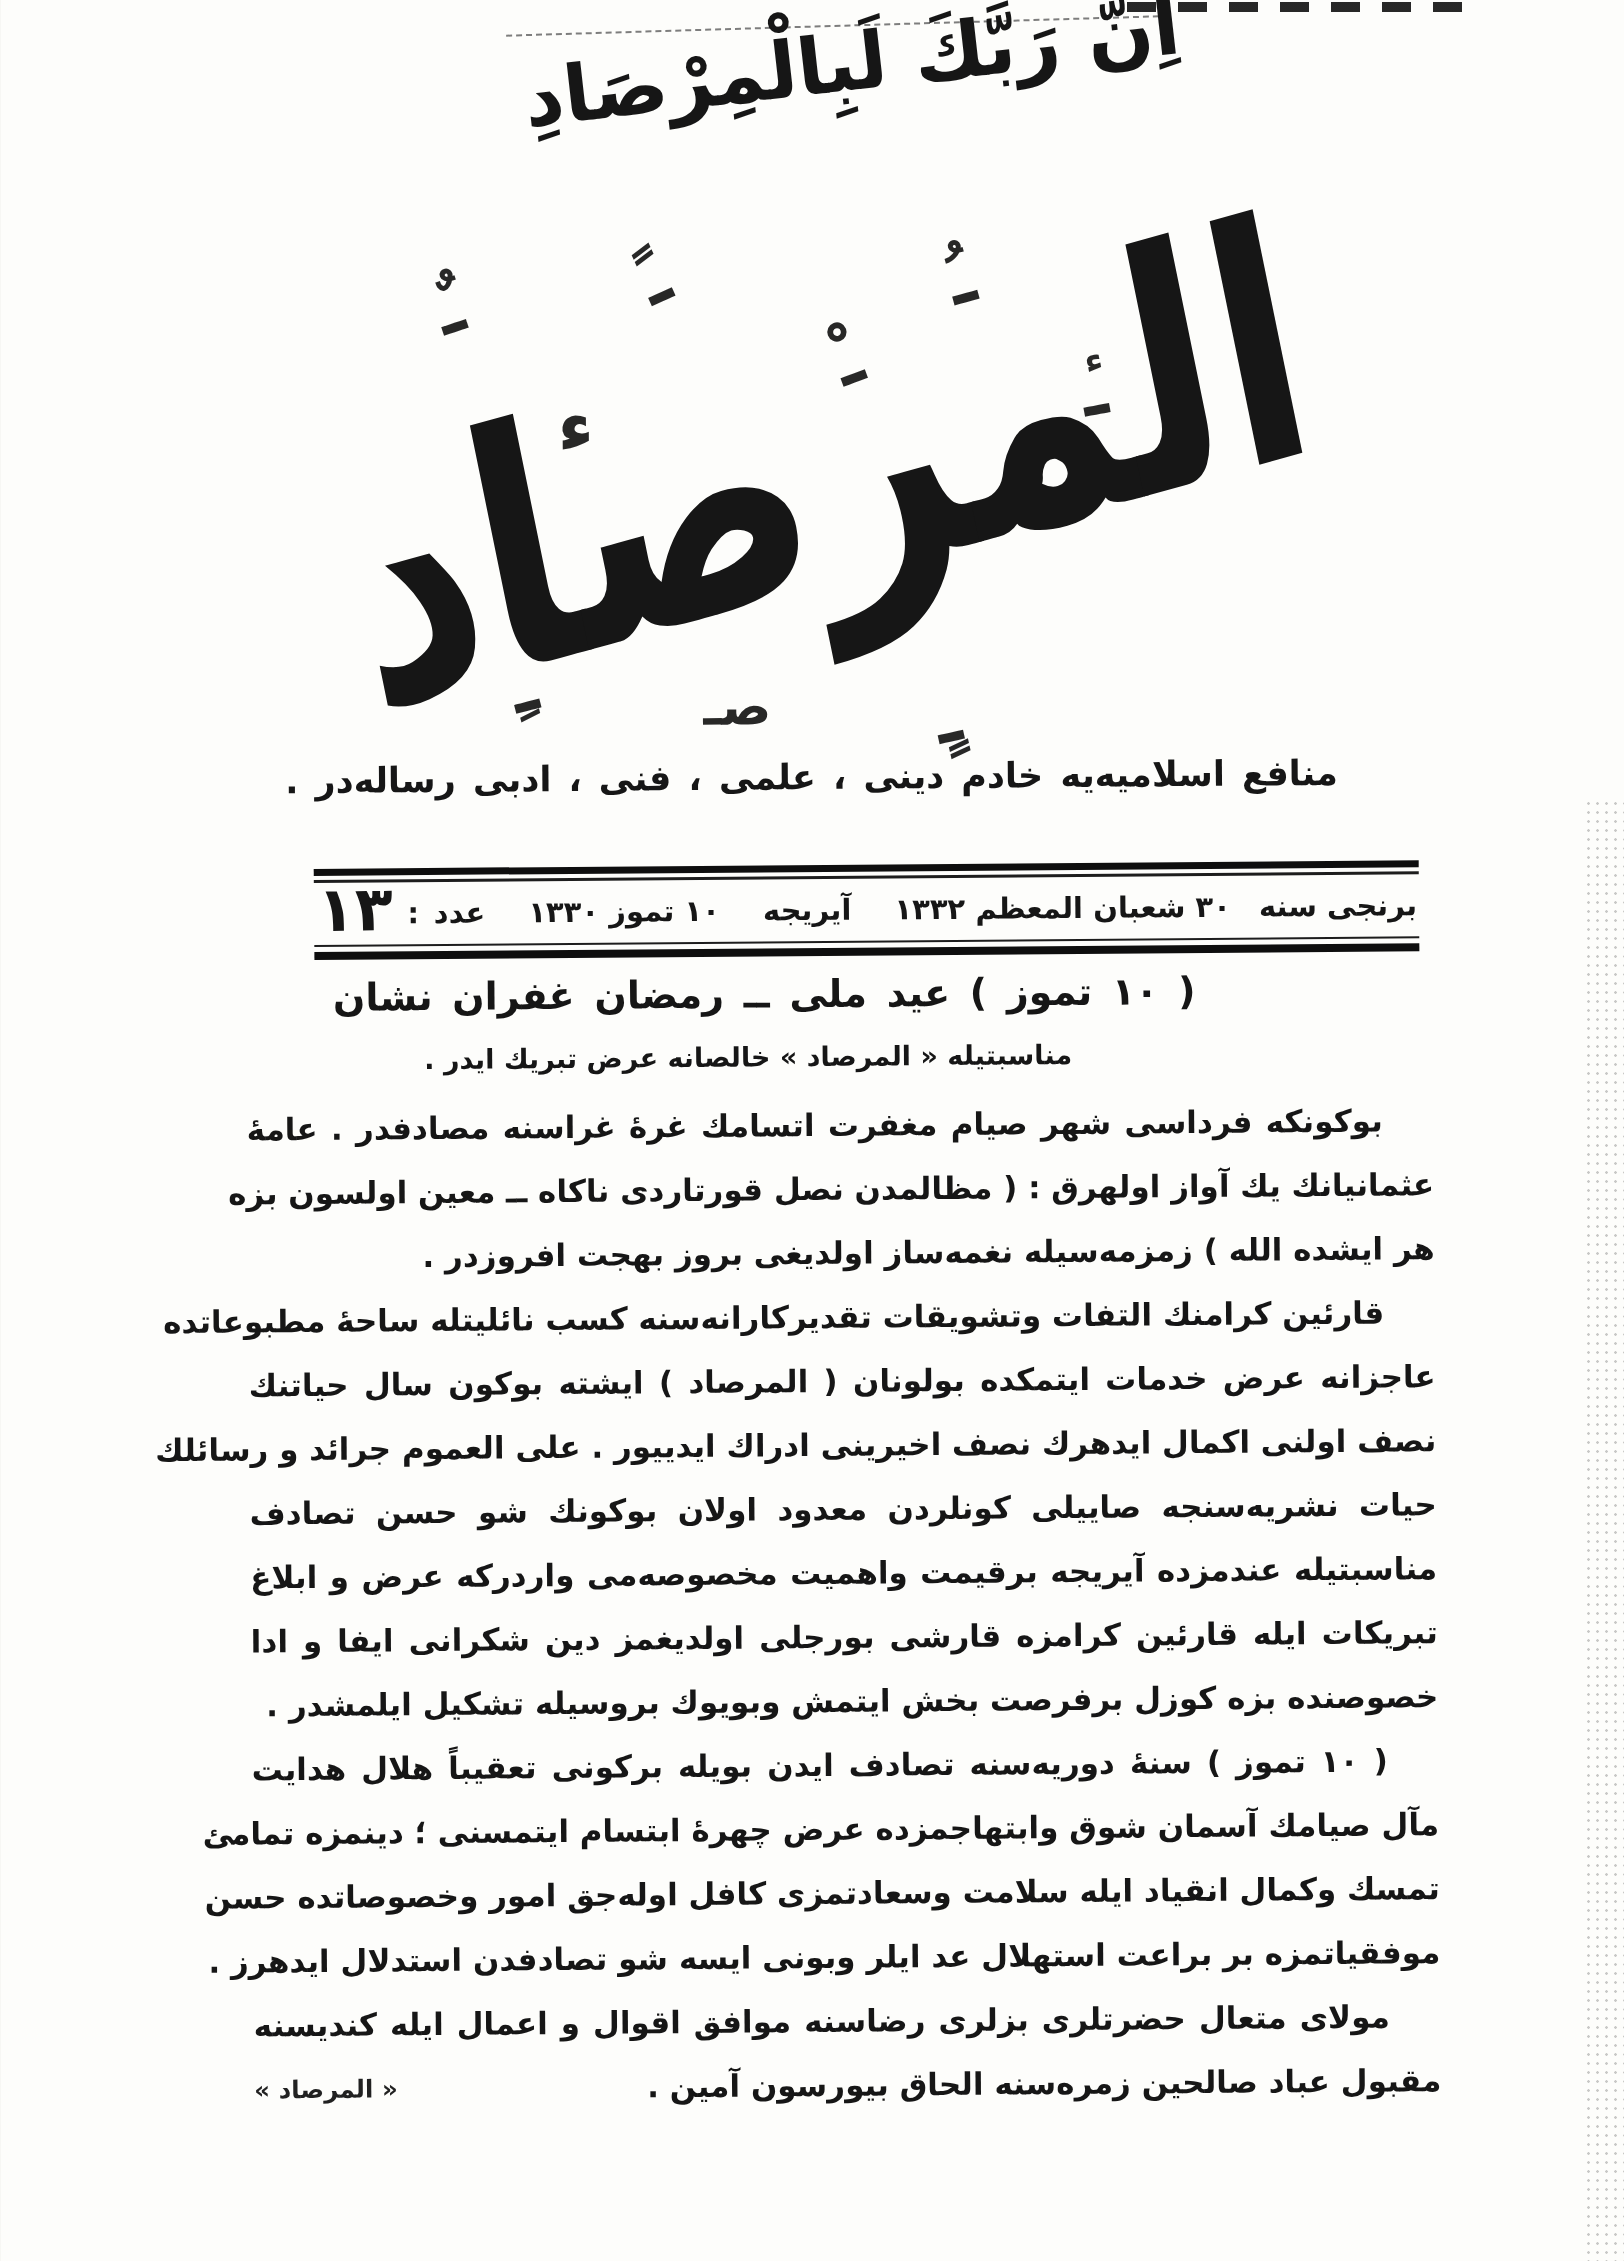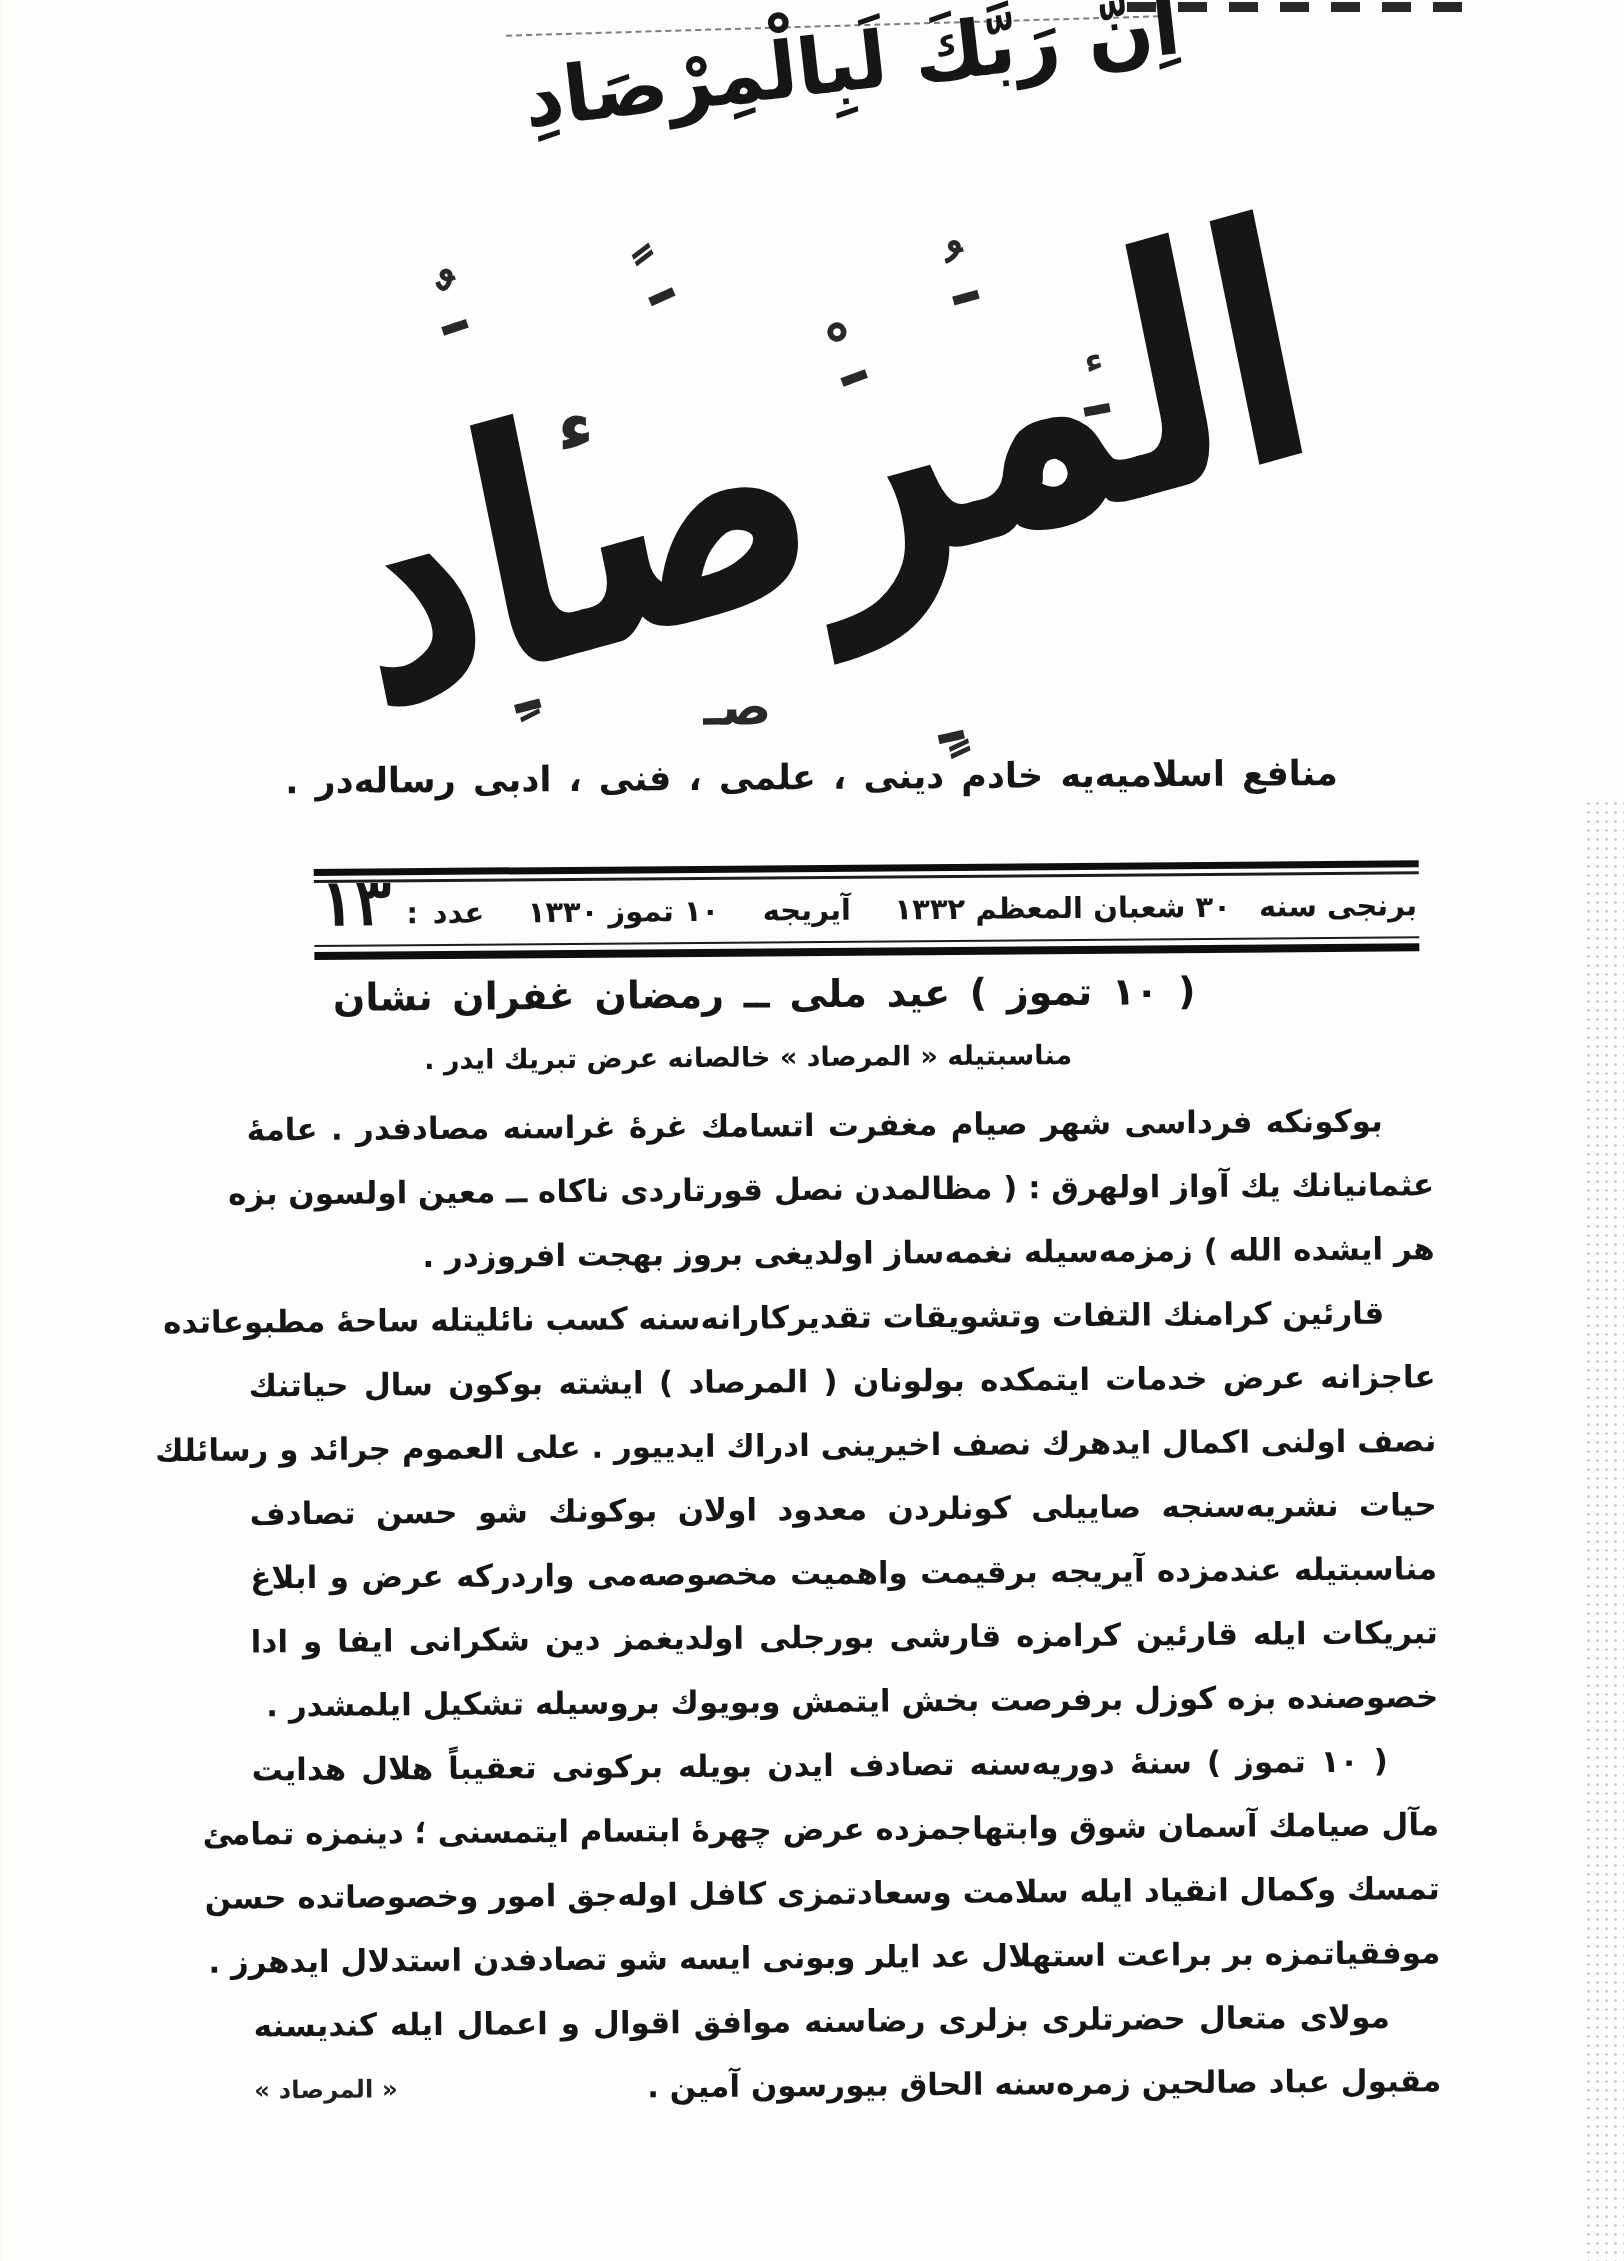--- a/index.html
+++ b/index.html
@@ -70,21 +70,21 @@
   .rule-top .thin{margin-top:4.1px;}
   .rule-bottom{top:941px;}
   .rule-bottom .thick{margin-top:4.9px;}
   .dateline{
     position:absolute;top:883px;left:317px;right:208px;height:54px;
     display:flex;direction:rtl;align-items:center;justify-content:space-between;
     font-size:29px;font-weight:bold;
   }
   .dl-group{display:flex;gap:28px;align-items:center;}
   .issue{display:flex;direction:rtl;align-items:center;gap:14.7px;}
-  .issue-num{font-size:62px;line-height:.85;position:relative;top:-3.3px;font-family:Liberation Mono, monospace;}
+  .issue-num{font-size:62px;line-height:.85;position:relative;top:-3.3px;}
   
   .heading{
     position:absolute;top:972px;left:0;right:98px;margin:0;
     text-align:center;font-size:38px;font-weight:bold;word-spacing:6.5px;
   }
   .subheading{
     position:absolute;top:1041px;left:0;right:131px;margin:0;
     text-align:center;font-size:27px;font-weight:bold;
   }
   .article-body{

